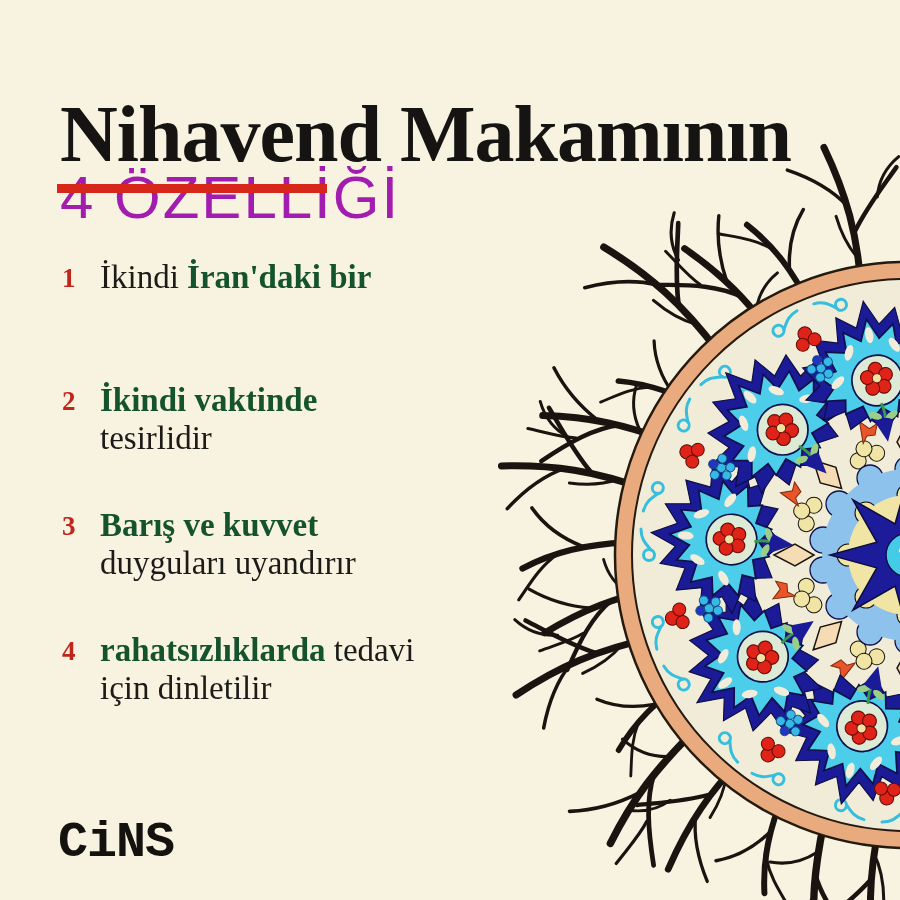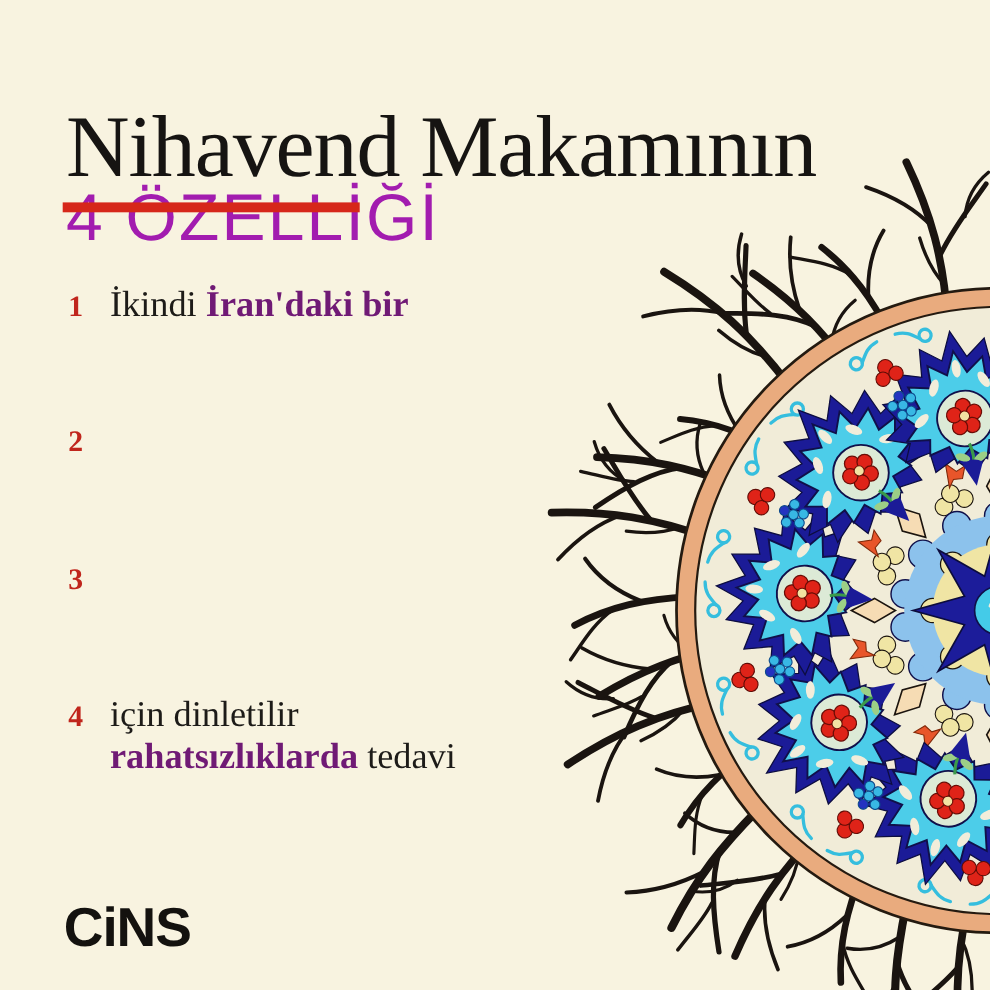--- a/index.html
+++ b/index.html
@@ -9,21 +9,21 @@
     background:#f8f3e0;
     overflow:hidden;
     font-family:"Liberation Serif", serif;
     color:#181818;
   }
   svg.art{position:absolute;inset:0;}
   .content{position:absolute;inset:0;}
   .title{
     position:absolute;left:60px;top:40px;
     font-family:"Liberation Serif", serif;
-    font-size:80px;line-height:1;font-weight:400;
+    font-size:80px;line-height:1;font-weight:700;
     letter-spacing:-1px;color:#161412;white-space:nowrap;
   }
   .subtitle{
     position:absolute;left:60px;top:131px;
     font-family:"Liberation Sans", sans-serif;
     font-size:60px;font-weight:400;letter-spacing:2px;
     color:#a21caf;white-space:nowrap;margin-top:32px;
   }
   .underline{
     position:absolute;left:57px;top:184px;
@@ -35,24 +35,24 @@
   .item:nth-child(2){top:381px;}
   .item:nth-child(3){top:506px;}
   .item:nth-child(4){top:631px;}
   .num{
     width:38px;flex:0 0 38px;
     font-size:27px;font-weight:700;color:#c0251c;
     padding-top:5px;
   }
   .item-text{font-size:33px;line-height:38px;color:#1d1b18;}
   .item-text .line{white-space:nowrap;}
-  .item-text .b{font-weight:700;color:#701a75;}
+  .item-text .b{font-weight:700;color:#14532d;}
   .logo{
     position:absolute;left:58px;top:814px;
-    font-family:Liberation Sans, sans-serif;
+    font-family:Liberation Mono, monospace;
     font-size:50px;font-weight:800;letter-spacing:-1px;
     color:#14120f;
   }
 </style>
 </head>
 <body>
 
 <div class="canvas">
 
   <svg class="art" viewBox="0 0 900 900" aria-hidden="true">
@@ -282,30 +282,36 @@
 
     <div class="feature-list">
         <div class="item">
           <span class="num">1</span>
           <div class="item-text">
             <div class="line"><span class="r">İkindi </span><span class="b">İran'daki bir</span></div>
           </div>
         </div>
         <div class="item">
           <span class="num">2</span>
+          <div class="item-text">
+            <div class="line"><span class="b">İkindi vaktinde</span></div>
+            <div class="line"><span class="r">tesirlidir</span></div>
+          </div>
         </div>
         <div class="item">
           <span class="num">3</span>
           <div class="item-text">
+            <div class="line"><span class="b">Barış ve kuvvet</span></div>
+            <div class="line"><span class="r">duyguları uyandırır</span></div>
           </div>
         </div>
         <div class="item">
           <span class="num">4</span>
           <div class="item-text">
+            <div class="line"><span class="b">rahatsızlıklarda</span><span class="r"> tedavi</span></div>
             <div class="line"><span class="r">için dinletilir</span></div>
-            <div class="line"><span class="b">rahatsızlıklarda</span><span class="r"> tedavi</span></div>
           </div>
         </div>
       </div>
 
     <div class="logo">CiNS</div>
   </div>
 </div>
 
 </body></html>

